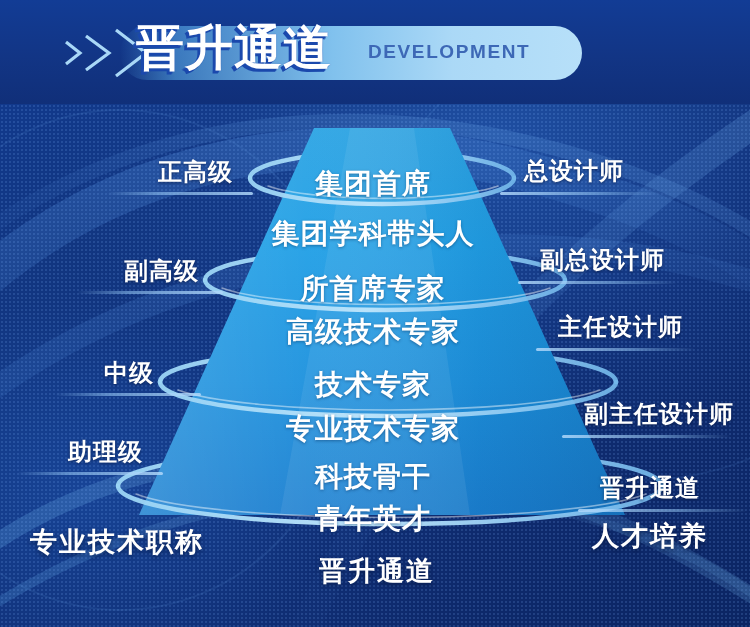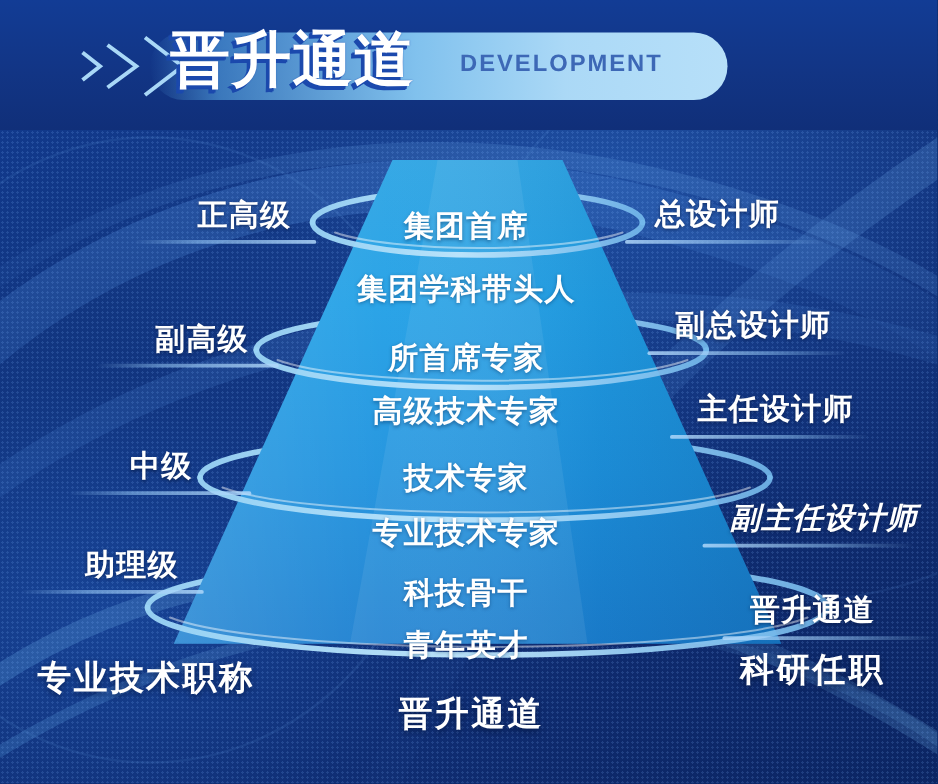--- a/index.html
+++ b/index.html
@@ -109,21 +109,21 @@
     color: #ffffff;
     font-weight: 700;
   }
 
   .side-lbl {
     font-size: 24px;
     letter-spacing: 1px;
     text-shadow: 0 1px 3px rgba(3,18,55,0.6);
   }
   .center-lbl {
-    font-size: 24px;
+    font-size: 28px;
     letter-spacing: 1px;
     text-shadow: 0 1px 3px rgba(4,40,85,0.45);
     transform: translateX(-50%);
     text-align: right;
   }
   .foot-lbl {
     font-size: 27px;
     letter-spacing: 2px;
     text-shadow: 0 2px 5px rgba(3,18,55,0.65);
     font-family: Liberation Serif, serif;
@@ -275,22 +275,22 @@
   <div>
     <div class="lbl side-lbl" style="left:524px; top:155px;">总设计师</div>
     <div class="divider right" style="left:500px; top:192px; width:158px;"></div>
 
     <div class="lbl side-lbl" style="left:540px; top:244px;">副总设计师</div>
     <div class="divider right" style="left:518px; top:281px; width:158px;"></div>
 
     <div class="lbl side-lbl" style="left:558px; top:311px;">主任设计师</div>
     <div class="divider right" style="left:536px; top:348px; width:158px;"></div>
 
-    <div class="lbl side-lbl" style="left:584px; top:398px;font-style:italic;">副主任设计师</div>
+    <div class="lbl side-lbl" style="left:584px; top:398px;">副主任设计师</div>
     <div class="divider right" style="left:562px; top:435px; width:168px;"></div>
 
     <div class="lbl side-lbl" style="left:600px; top:472px;">晋升通道</div>
     <div class="divider right" style="left:578px; top:509px; width:168px;"></div>
 
-    <div class="lbl foot-lbl" style="left:592px; top:518px;">科研任职</div>
+    <div class="lbl foot-lbl" style="left:592px; top:518px;">人才培养</div>
   </div>
 
 </div>
 
 </body></html>

